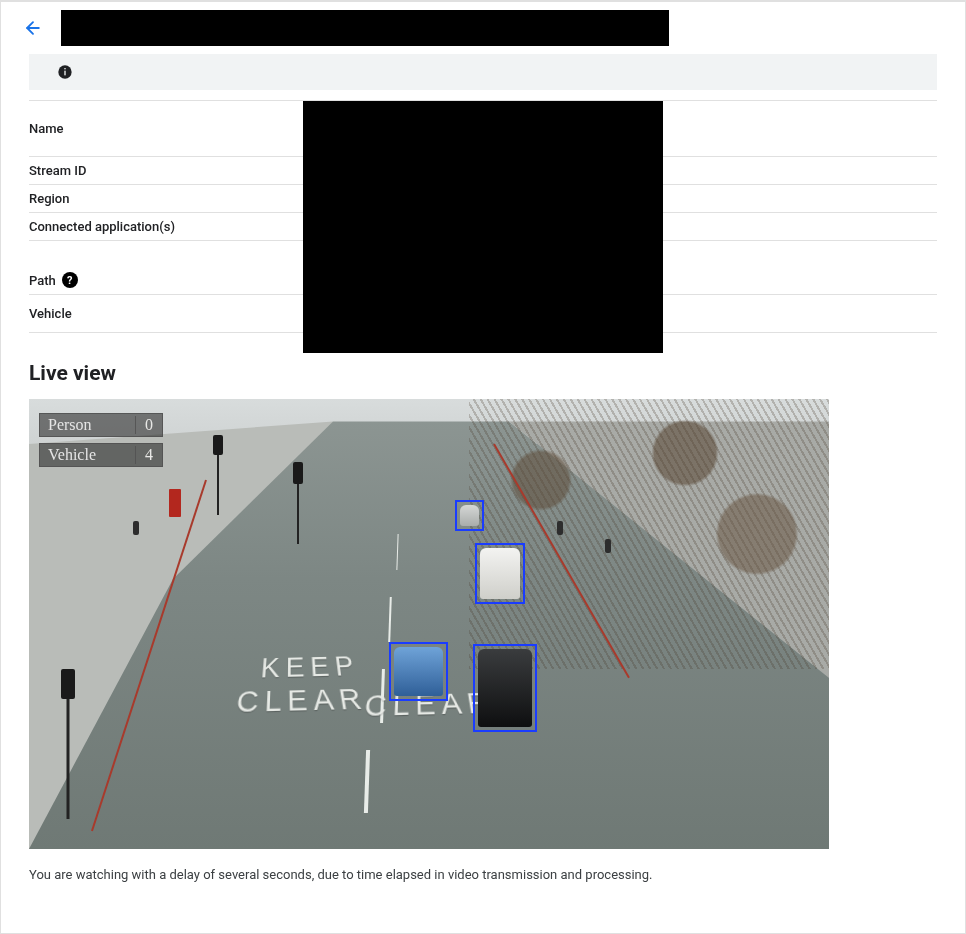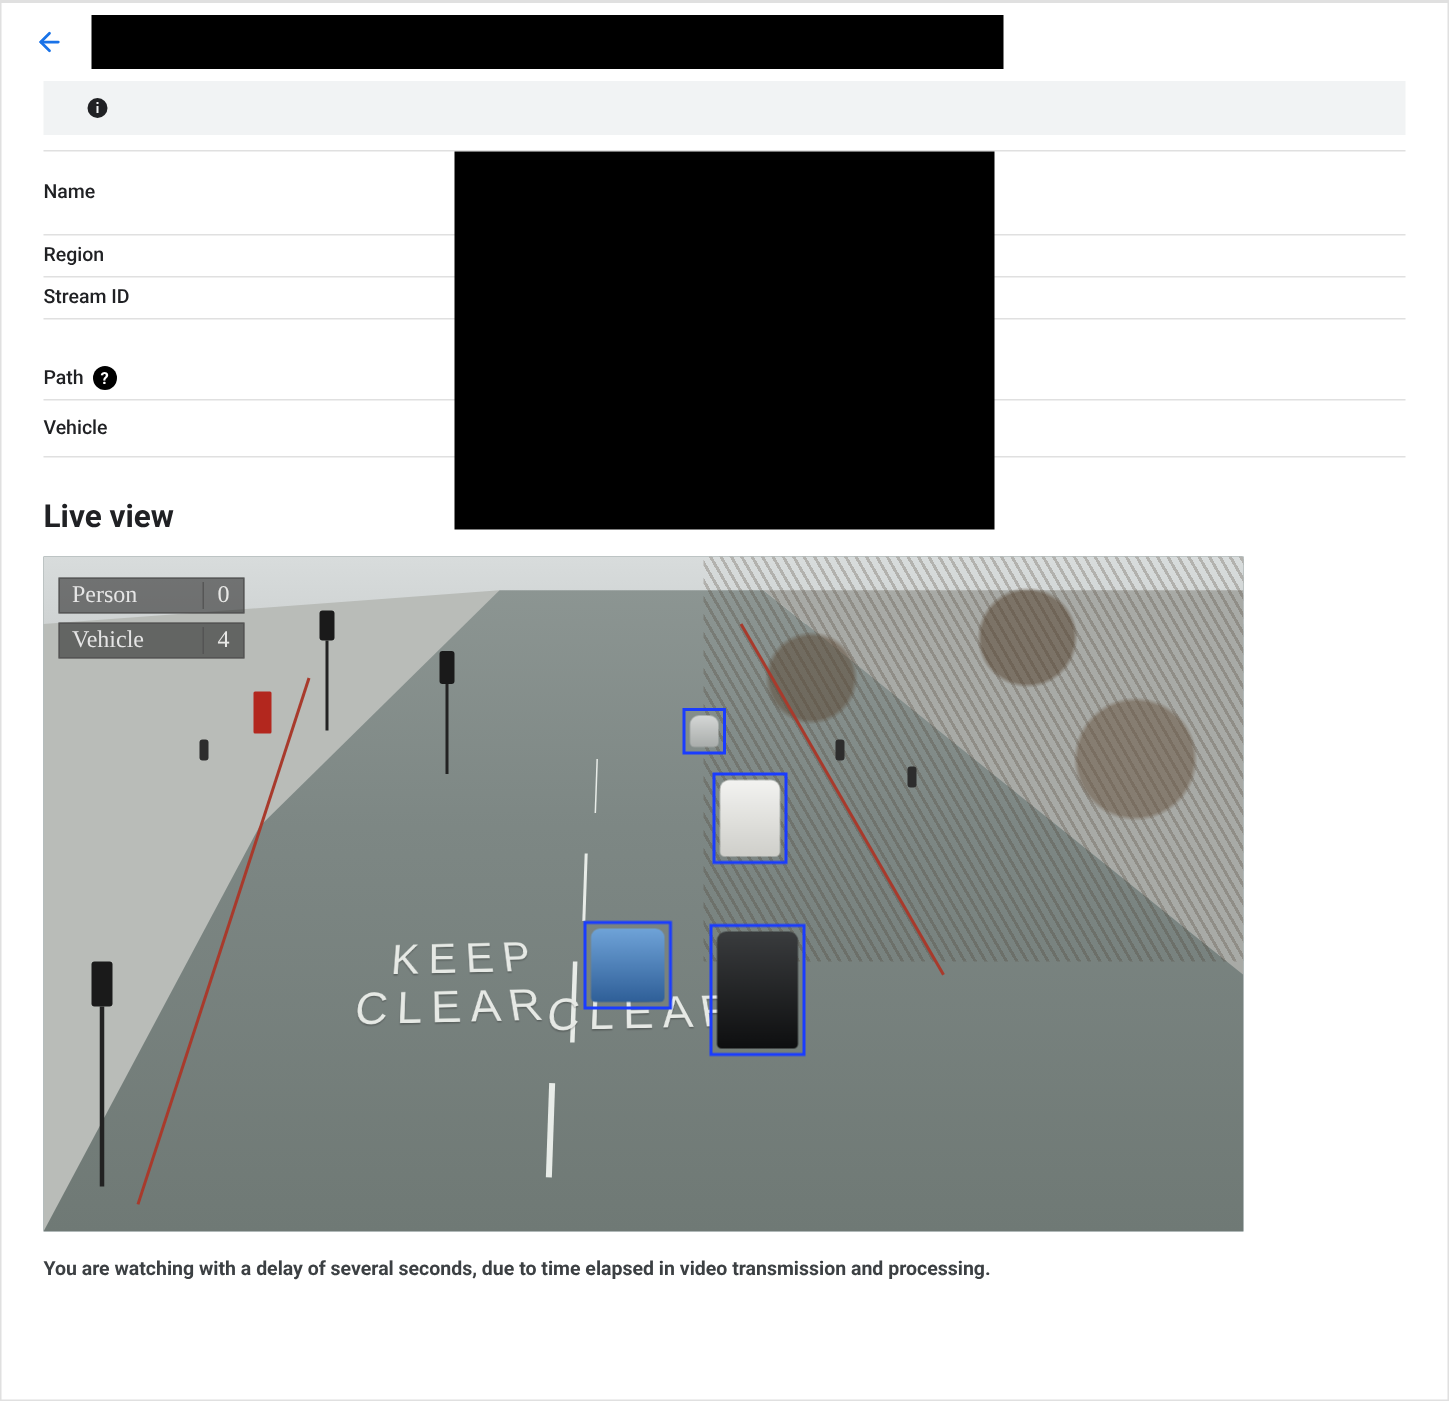--- a/index.html
+++ b/index.html
@@ -203,21 +203,20 @@
     font-family: Georgia, 'Times New Roman', serif;
     color:#e8e8e6;
     font-size:16px;
     width:26px;
     text-align:center;
   }
   .delay-note {
     font-size: 13px;
     color: #3c4043;
     margin-top: 18px;
-    font-weight: bold;
   }
   .person-dot {
     position:absolute; width:6px; height:14px; background:#2d2d2d; border-radius:2px;
   }
 </style>
 </head>
 <body>
 
 <div class="page">
 
@@ -243,24 +242,27 @@
       </span>
     </div>
 
     <div class="detail-section">
       <div class="detail-redacted"></div>
 
       <div class="detail-row name-row">
         <span class="detail-label">Name</span>
       </div>
       <div class="detail-row">
+        <span class="detail-label">Stream ID</span>
+      </div>
+      <div class="detail-row">
         <span class="detail-label">Region</span>
       </div>
       <div class="detail-row">
-        <span class="detail-label">Stream ID</span>
+        <span class="detail-label">Connected application(s)</span>
       </div>
       <div class="detail-row path-row">
         <span class="detail-label">
           <span>Path</span>
           <span class="help-icon">?</span>
         </span>
       </div>
       <div class="detail-row labels-row">
         <span class="detail-label">Vehicle</span>
       </div>

